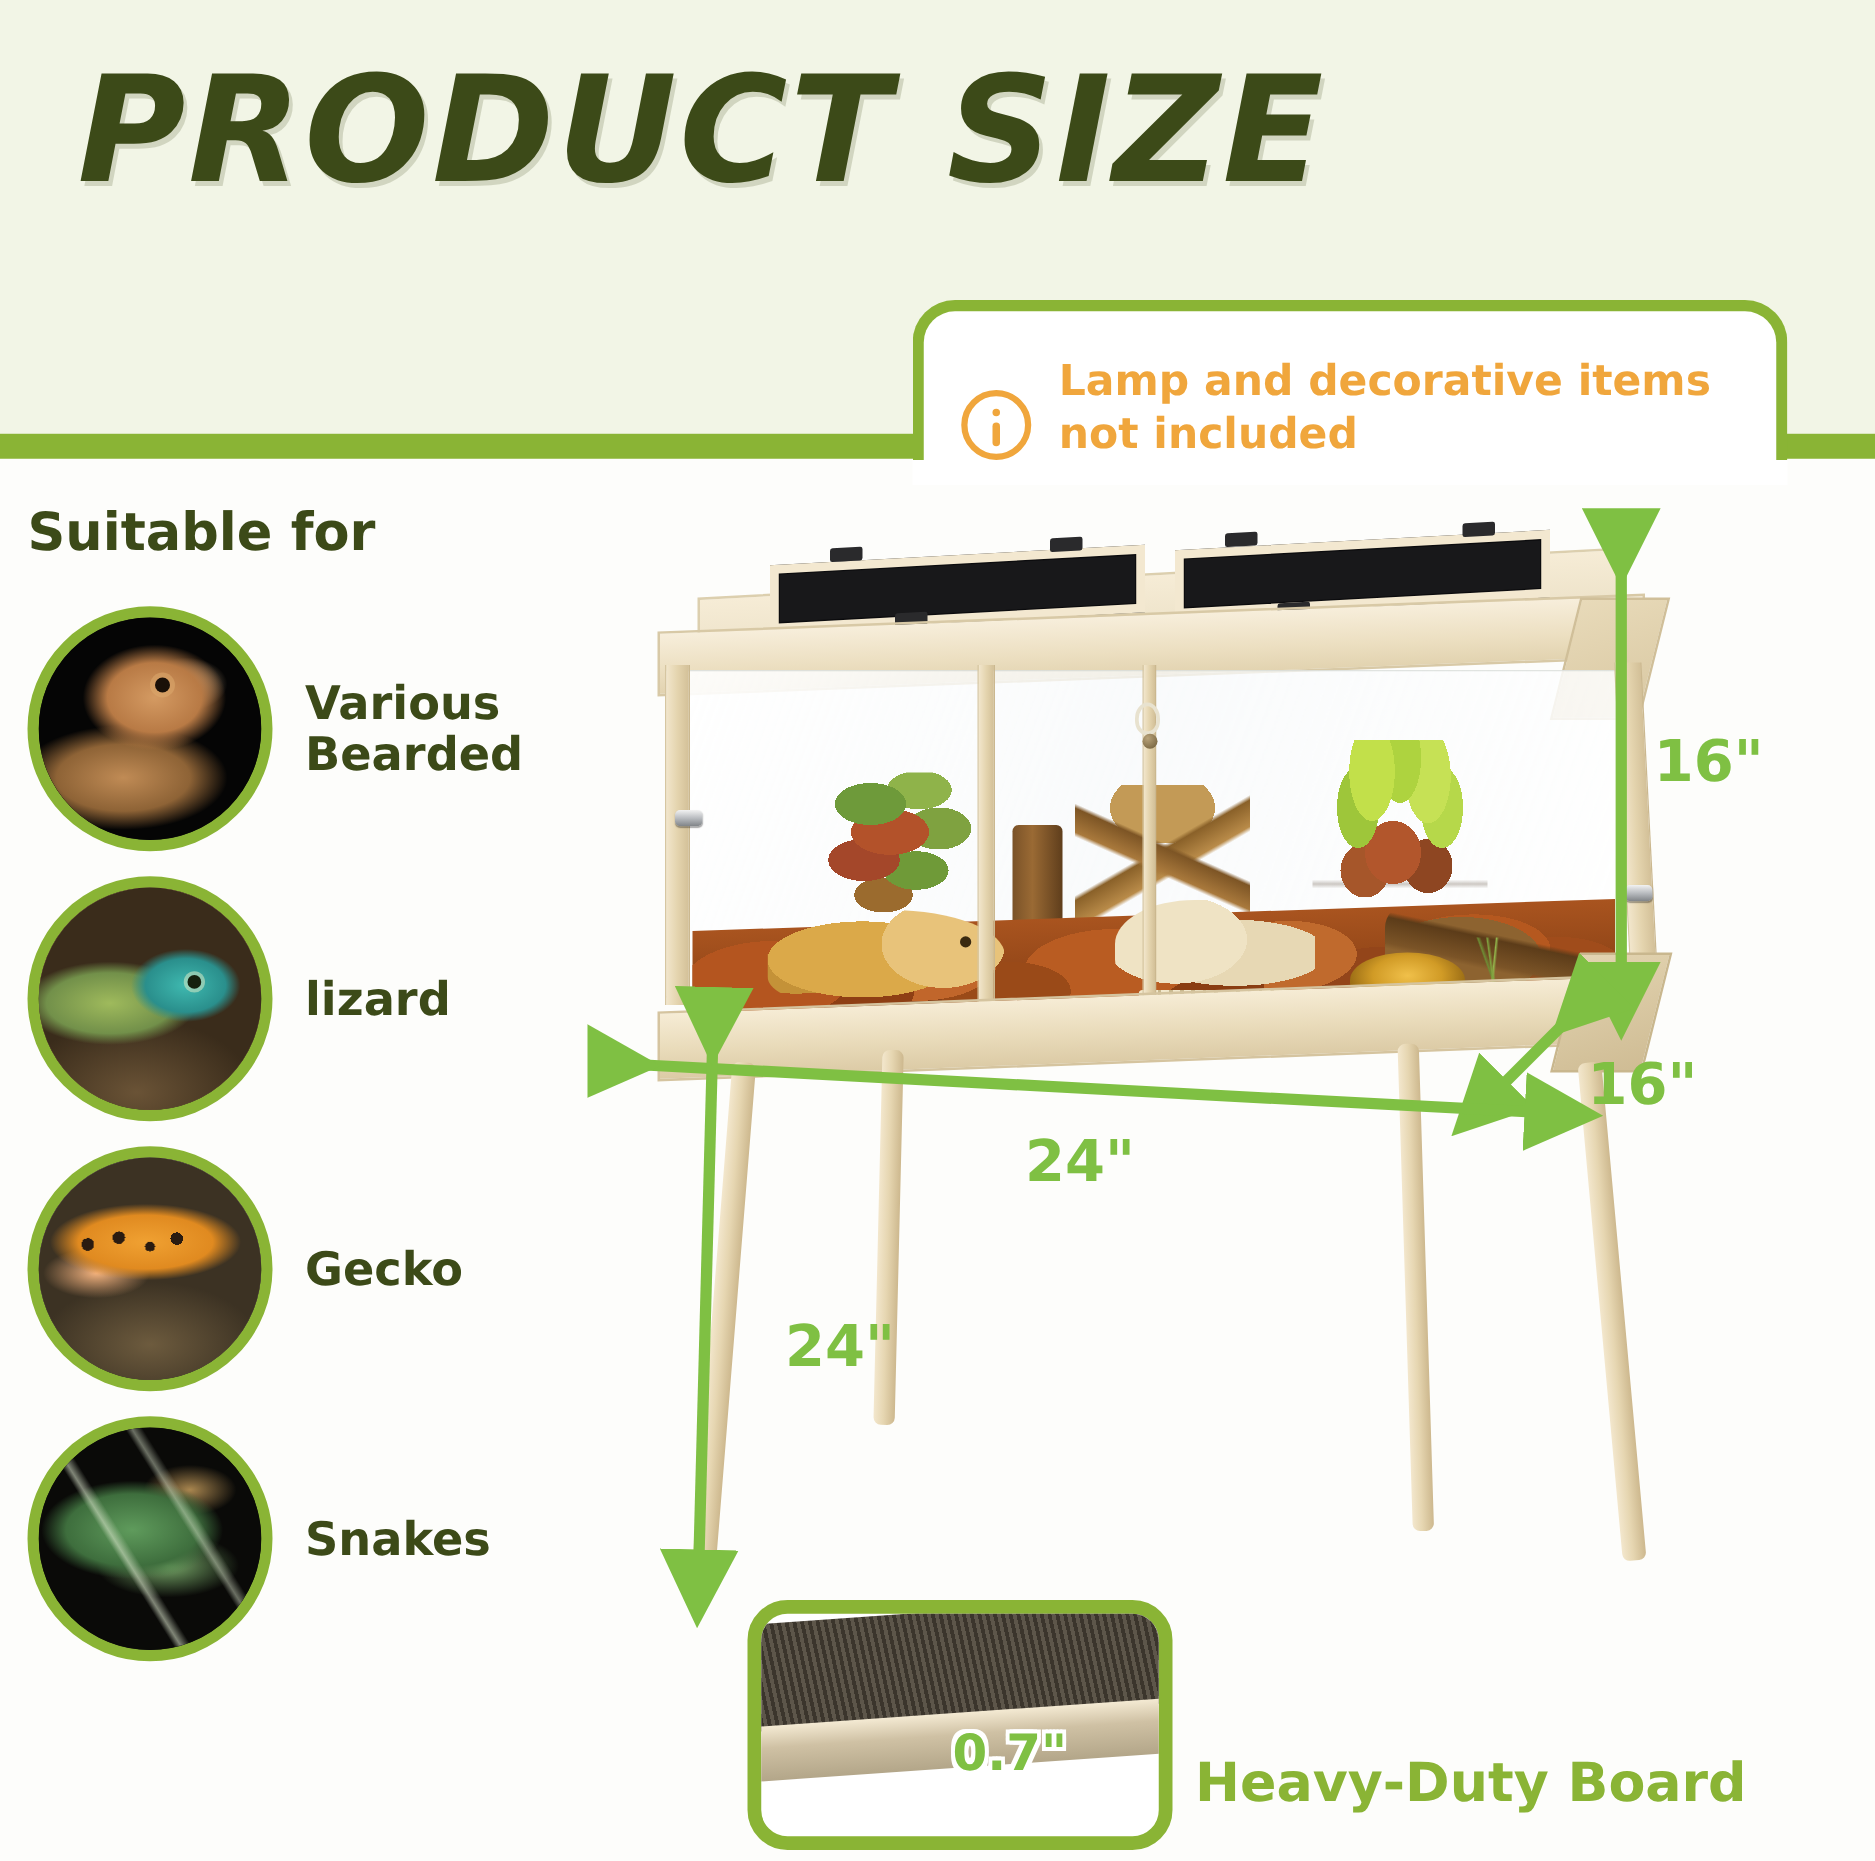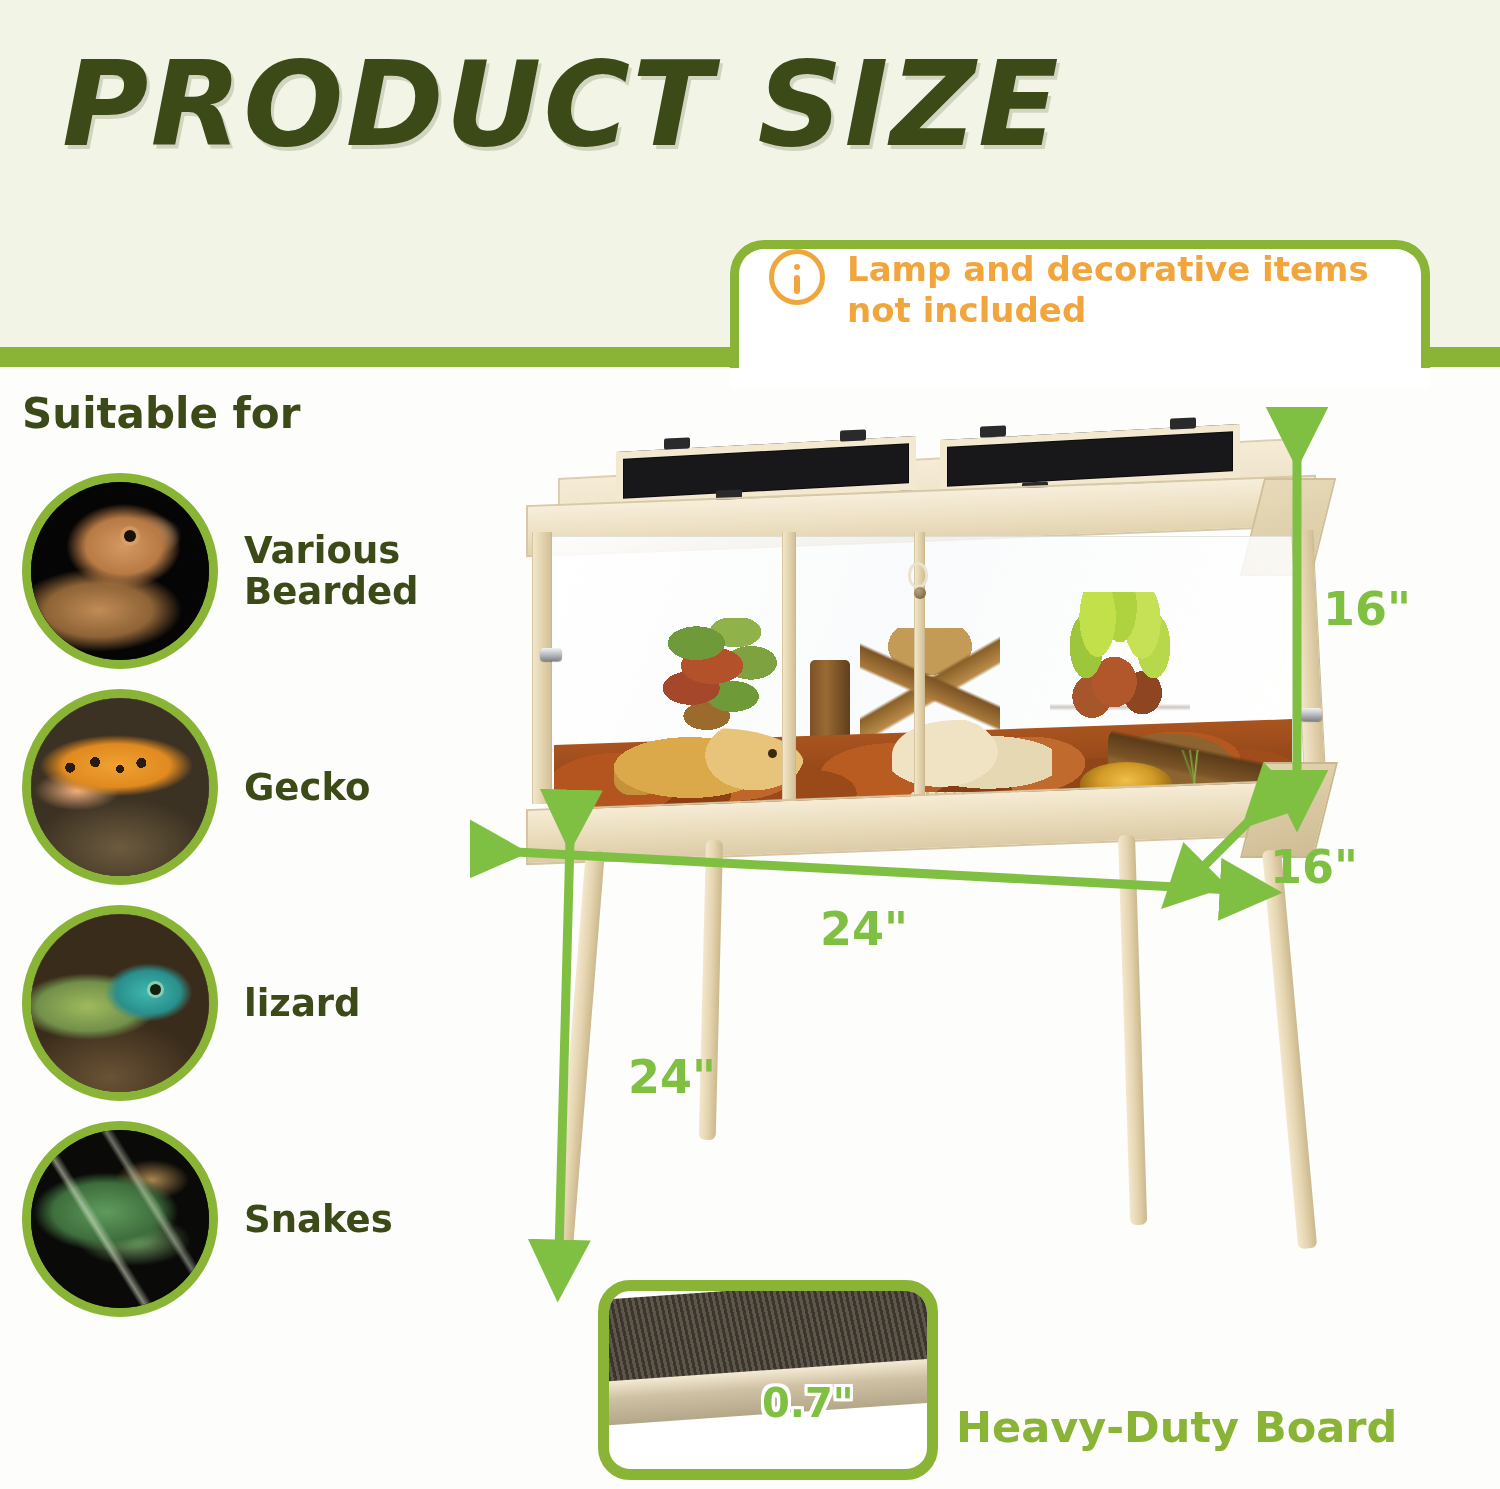--- a/index.html
+++ b/index.html
@@ -43,21 +43,21 @@
   .notice-card {
     position: absolute;
     left: 730px; top: 240px;
     width: 700px; height: 128px;
     background: #ffffff;
     border: 9px solid #8ab435;
     border-bottom: none;
     border-top-left-radius: 34px;
     border-top-right-radius: 34px;
     display: flex;
-    align-items: flex-start;
+    align-items: flex-end;
     padding-left: 30px;
     z-index: 5;
   }
   .notice-card::after {
     content: "";
     position: absolute;
     left: -9px; right: -9px; bottom: -20px;
     height: 20px;
     background: #ffffff;
   }
@@ -92,21 +92,21 @@
     font-weight: 700;
     color: #f0a63c;
     line-height: 1.22;
     font-family: "DejaVu Sans", sans-serif;
     max-width: 560px;
   }
 
   
   .sidebar {
     position: absolute;
-    left: 22px; top: 388px;
+    left: 22px; top: 400px;
     width: 450px;
   }
   .sidebar-heading {
     font-size: 42px;
     font-weight: 700;
     color: #3c4a18;
     line-height: 1.22;
     font-family: "DejaVu Sans", sans-serif;
     margin-bottom: 24px;
   }
@@ -483,34 +483,34 @@
     <div class="reptile-thumb t-dragon">
         <div class="art"></div>
       </div>
     <div class="reptile-label">
       <div>Various</div>
       <div>Bearded</div>
     </div>
   </div>
 
   <div class="reptile-row">
+    <div class="reptile-thumb t-lizard">
+        <div class="art"></div>
+      </div>
+    <div class="reptile-label">
+      <div>lizard</div>
+    </div>
+  </div>
+
+  <div class="reptile-row">
     <div class="reptile-thumb t-gecko">
         <div class="art"></div>
       </div>
     <div class="reptile-label">
       <div>Gecko</div>
-    </div>
-  </div>
-
-  <div class="reptile-row">
-    <div class="reptile-thumb t-lizard">
-        <div class="art"></div>
-      </div>
-    <div class="reptile-label">
-      <div>lizard</div>
     </div>
   </div>
 
   <div class="reptile-row">
     <div class="reptile-thumb t-snake">
         <div class="art"></div>
       </div>
     <div class="reptile-label">
       <div>Snakes</div>
     </div>

